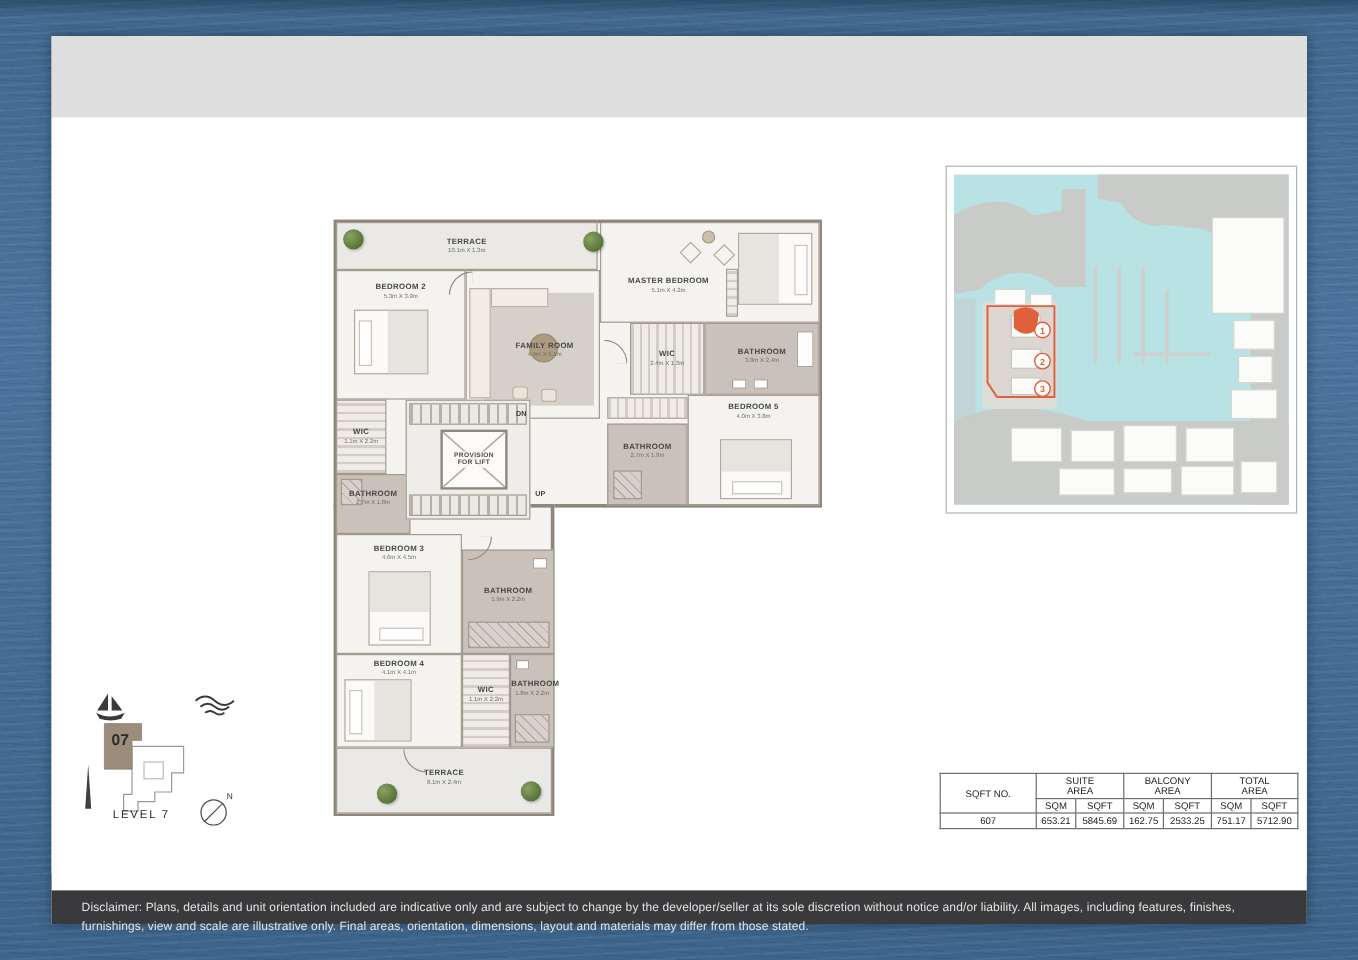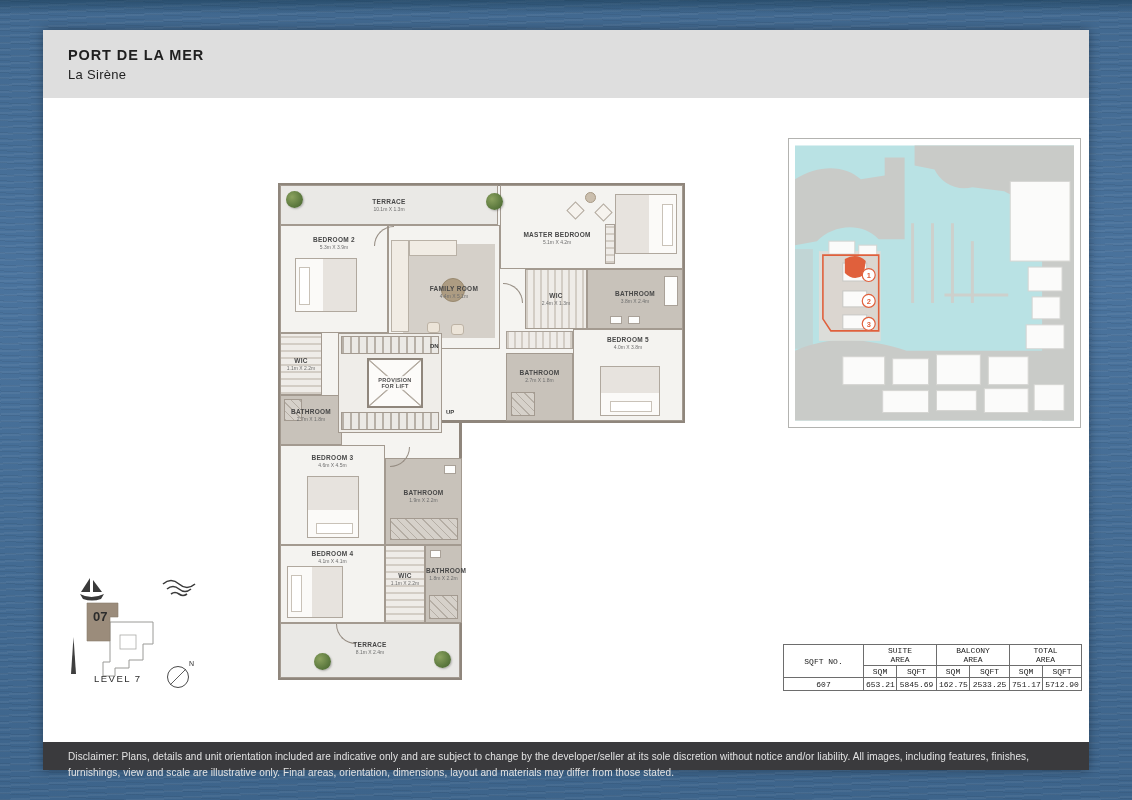--- a/index.html
+++ b/index.html
@@ -73,43 +73,39 @@
   .fix { position:absolute; background:#fdfdfc; border:1px solid #a9a198; }
   .shower { position:absolute; background:repeating-linear-gradient(45deg,#b5aea5 0 1px,#d6d1ca 1px 6px); border:1px solid #a39a90; }
   .arc { position:absolute; width:20px; height:20px; border-left:1px solid #968d83; border-top:1px solid #968d83; border-radius:100% 0 0 0; z-index:4; }
 
   
   .sitemap { position:absolute; left:745px; top:40px; width:293px; height:290px; background:#fff; border:1px solid #b3b3b0; padding:6px; }
   .sitemap svg { display:block; width:100%; height:100%; }
 
   
   .area-table { position:absolute; left:740px; top:546px; width:298px; border-collapse:collapse; table-layout:fixed; font-size:8px; color:#222; text-align:center; background:#fff; }
-  .area-table td, .area-table th { border:1px solid #6d6d6d; padding:1px 2px; font-weight:normal;font-family:Liberation Mono, monospace; }
+  .area-table td, .area-table th { border:1px solid #6d6d6d; padding:1px 2px; font-weight:normal; }
   .area-table .wrap2 { white-space:pre-line; line-height:1.15; }
   .area-table .hrow th { height:20px; }
   .area-table .srow td { height:11px; }
   .area-table .drow td { height:13px; }
 
   
   .levelkey { position:absolute; left:17px; top:477px; width:140px; height:118px; }
   .levelkey svg { display:block; width:100%; height:100%; overflow:visible; }
 
   
   .disclaimer { position:absolute; left:0; bottom:0; width:100%; height:28px; background:#3a3a3d; color:#e3e3e3; font-size:10px; line-height:1.55; padding:7px 25px; letter-spacing:.1px; }
 </style>
 </head>
 <body>
 
 <div class="page">
 
   <div class="header">
-    <div class="hl">
-      <div class="project">PORT DE LA MER</div>
-      <div class="community">La Sirène</div>
-    </div>
   </div>
 
   <div class="content">
 
     <div class="plan">
       <div class="block blockA"></div>
       <div class="block blockB"></div>
 
       <div class="room terr" style="left:2px;top:2px;width:218px;height:40px;">
         <div class="room-label">

